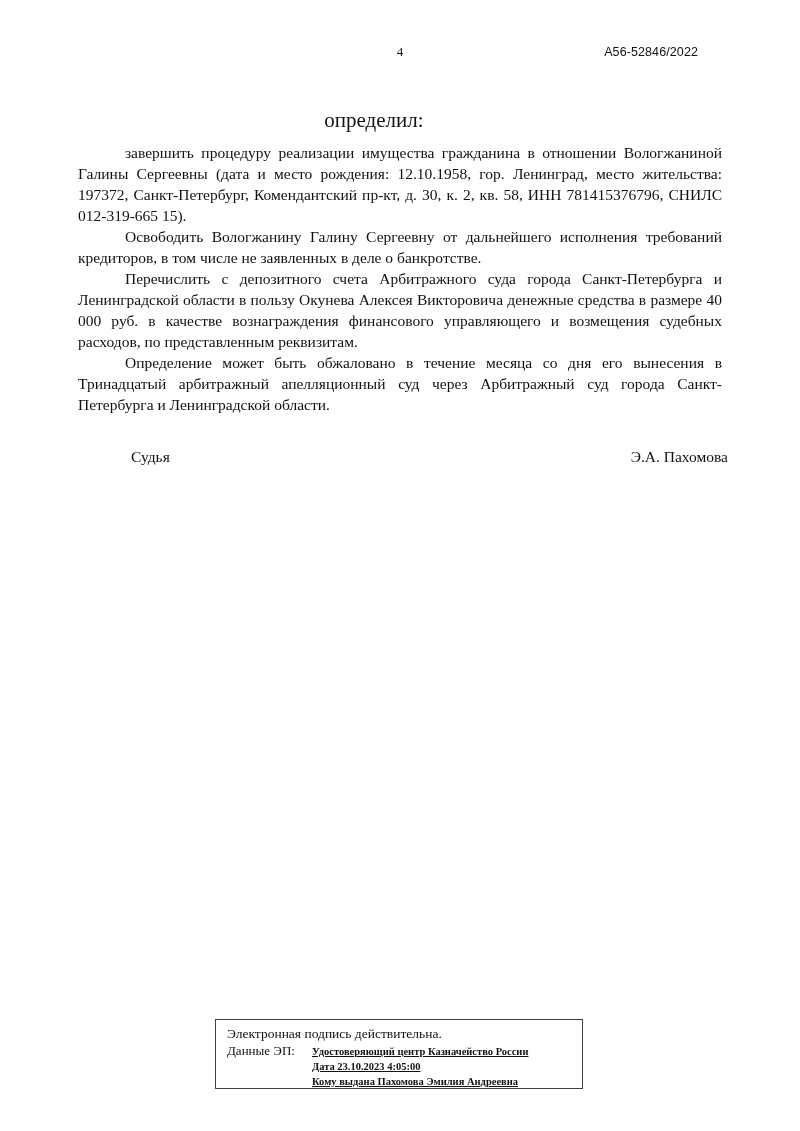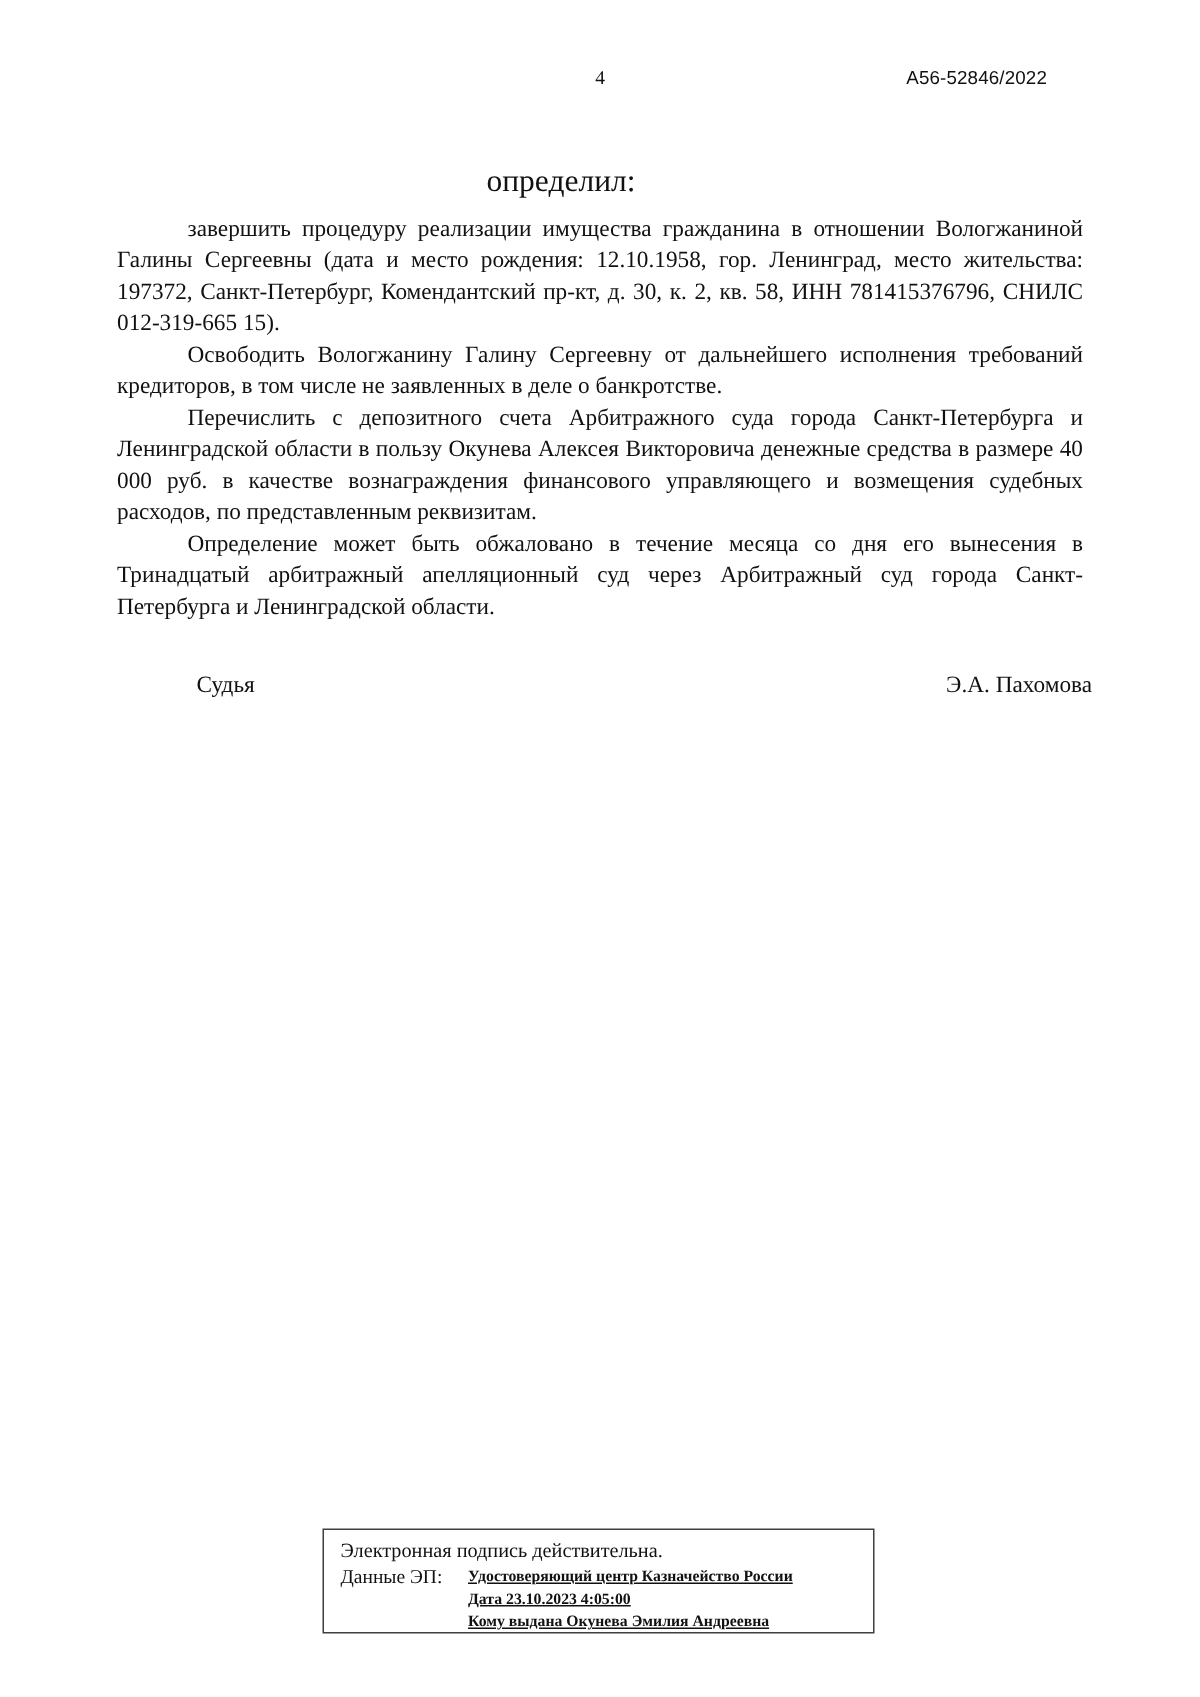--- a/index.html
+++ b/index.html
@@ -124,18 +124,18 @@
     <span class="name">Э.А. Пахомова</span>
   </div>
 
   <div class="stamp">
     <div class="stamp-valid">Электронная подпись действительна.</div>
     <div class="stamp-row">
       <div class="stamp-label">Данные ЭП:</div>
       <div class="stamp-details">
         <div>Удостоверяющий центр Казначейство России</div>
         <div>Дата 23.10.2023 4:05:00</div>
-        <div>Кому выдана Окунева Эмилия Андреевна</div>
+        <div>Кому выдана Пахомова Эмилия Андреевна</div>
       </div>
     </div>
   </div>
 
 </div>
 
 </body></html>

